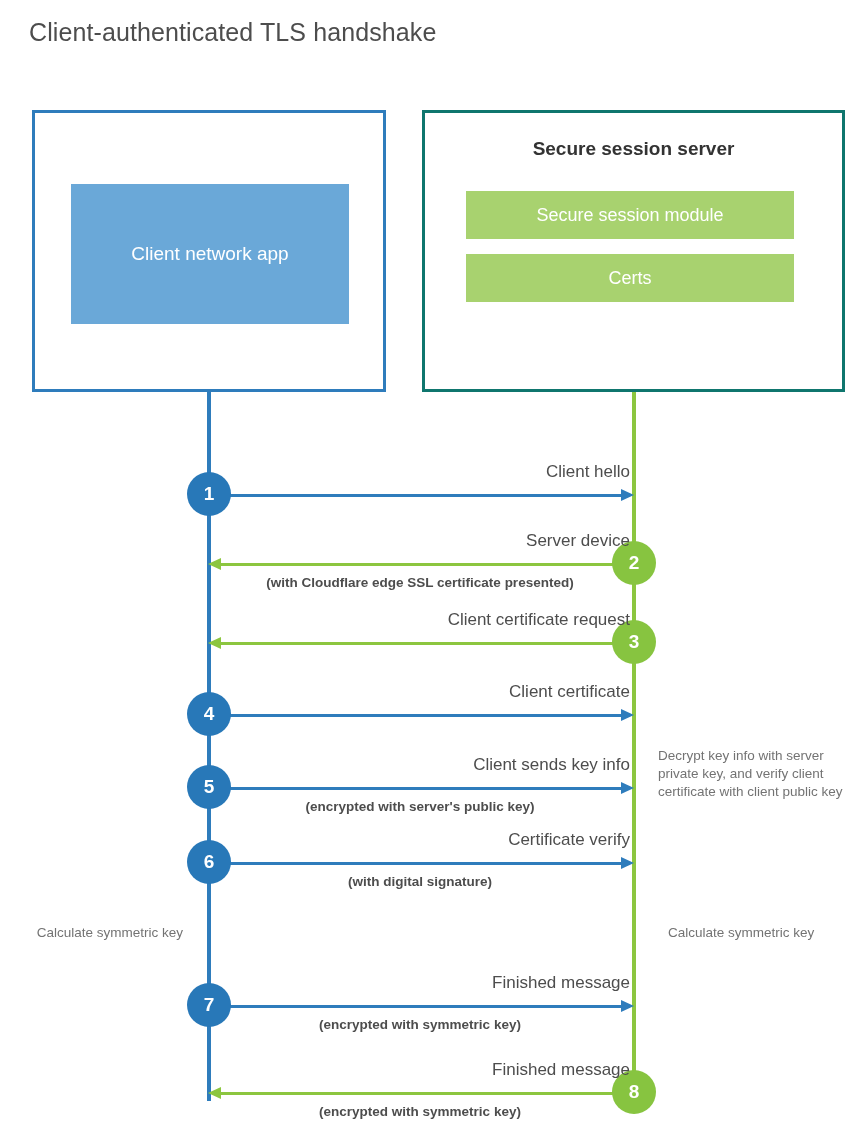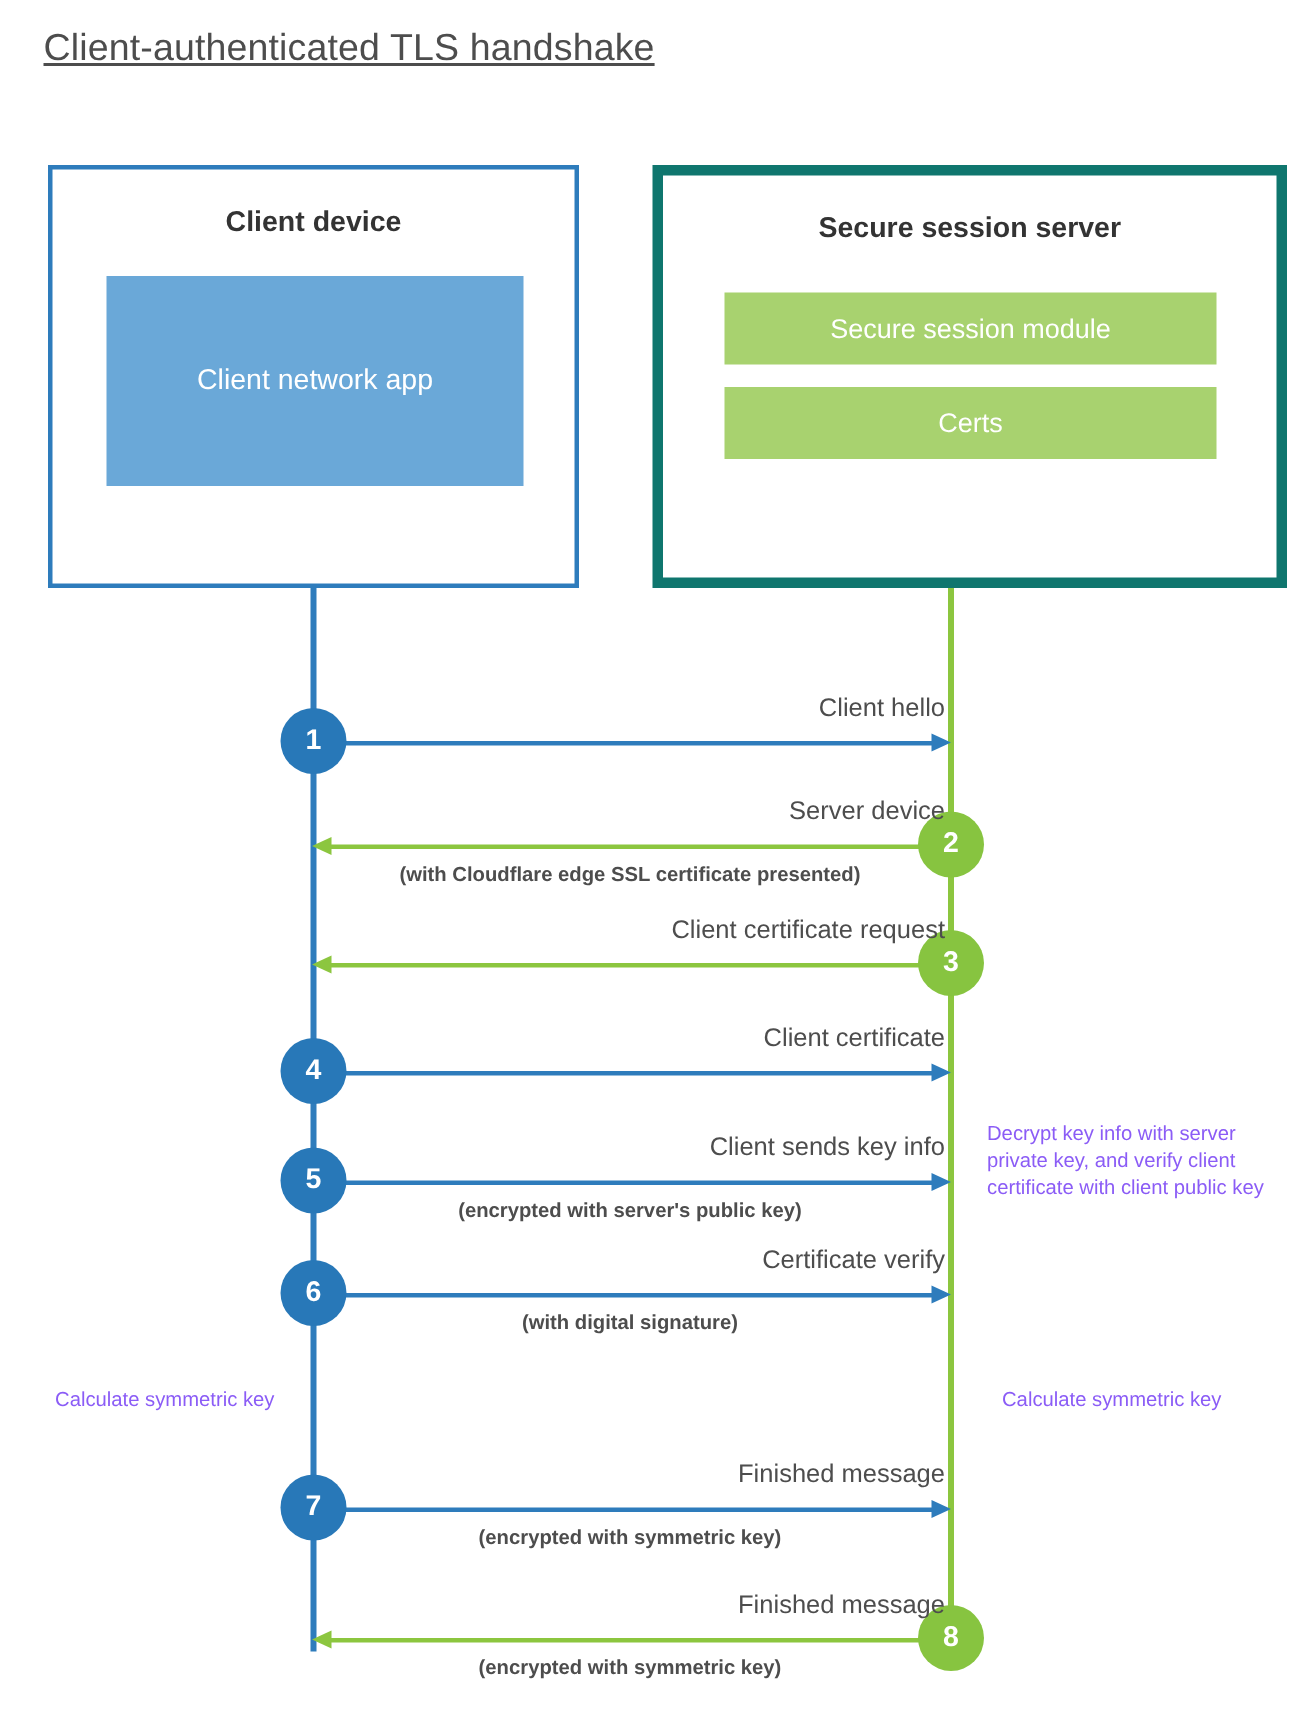--- a/index.html
+++ b/index.html
@@ -20,30 +20,29 @@
   
   #page-title {
     position: absolute;
     left: 29px;
     top: 18px;
     font-size: 25px;
     font-weight: 400;
     color: #4d4d4d;
     letter-spacing: 0.1px;
     white-space: nowrap;
-    text-decoration: underline;
   }
 
   
   .actor-box {
     position: absolute;
     background: #ffffff;
   }
   #client-box  { left: 32px;  top: 110px; width: 354px; height: 282px; border: 3px solid #2e7cbc; }
-  #server-box  { left: 422px; top: 110px; width: 423px; height: 282px; border: 7px solid #0f766e; margin-left: 13px; }
+  #server-box  { left: 422px; top: 110px; width: 423px; height: 282px; border: 3px solid #0f766e; }
 
   .actor-title {
     text-align: center;
     font-size: 19px;
     font-weight: bold;
     color: #333333;
     margin-top: 25px;
   }
 
   #client-app {
@@ -146,35 +145,34 @@
     top: 12px;
     white-space: nowrap;
     font-weight: bold;
   }
 
   
   .side-note {
     position: absolute;
     font-size: 13.5px;
     line-height: 18px;
-    color: #8b5cf6;
+    color: #737373;
   }
   #note-decrypt   { left: 658px; top: 747px; width: 185px; text-align: left; }
   #note-calc-left { left: 28px;  top: 924px; width: 155px; text-align: right; }
   #note-calc-right{ left: 668px; top: 924px; width: 190px; text-align: left; }
 </style>
 </head>
 <body>
 
 <div id="stage">
 
   <div id="page-title">Client-authenticated TLS handshake</div>
 
   <div id="client-box" class="actor-box">
-    <div class="actor-title">Client device</div>
     <div id="client-app">Client network app</div>
   </div>
 
   <div id="server-box" class="actor-box">
     <div class="actor-title">Secure session server</div>
     <div class="server-bar b0">Secure session module</div>
     <div class="server-bar b1">Certs</div>
   </div>
 
   <div id="client-lifeline" class="lifeline"></div>

